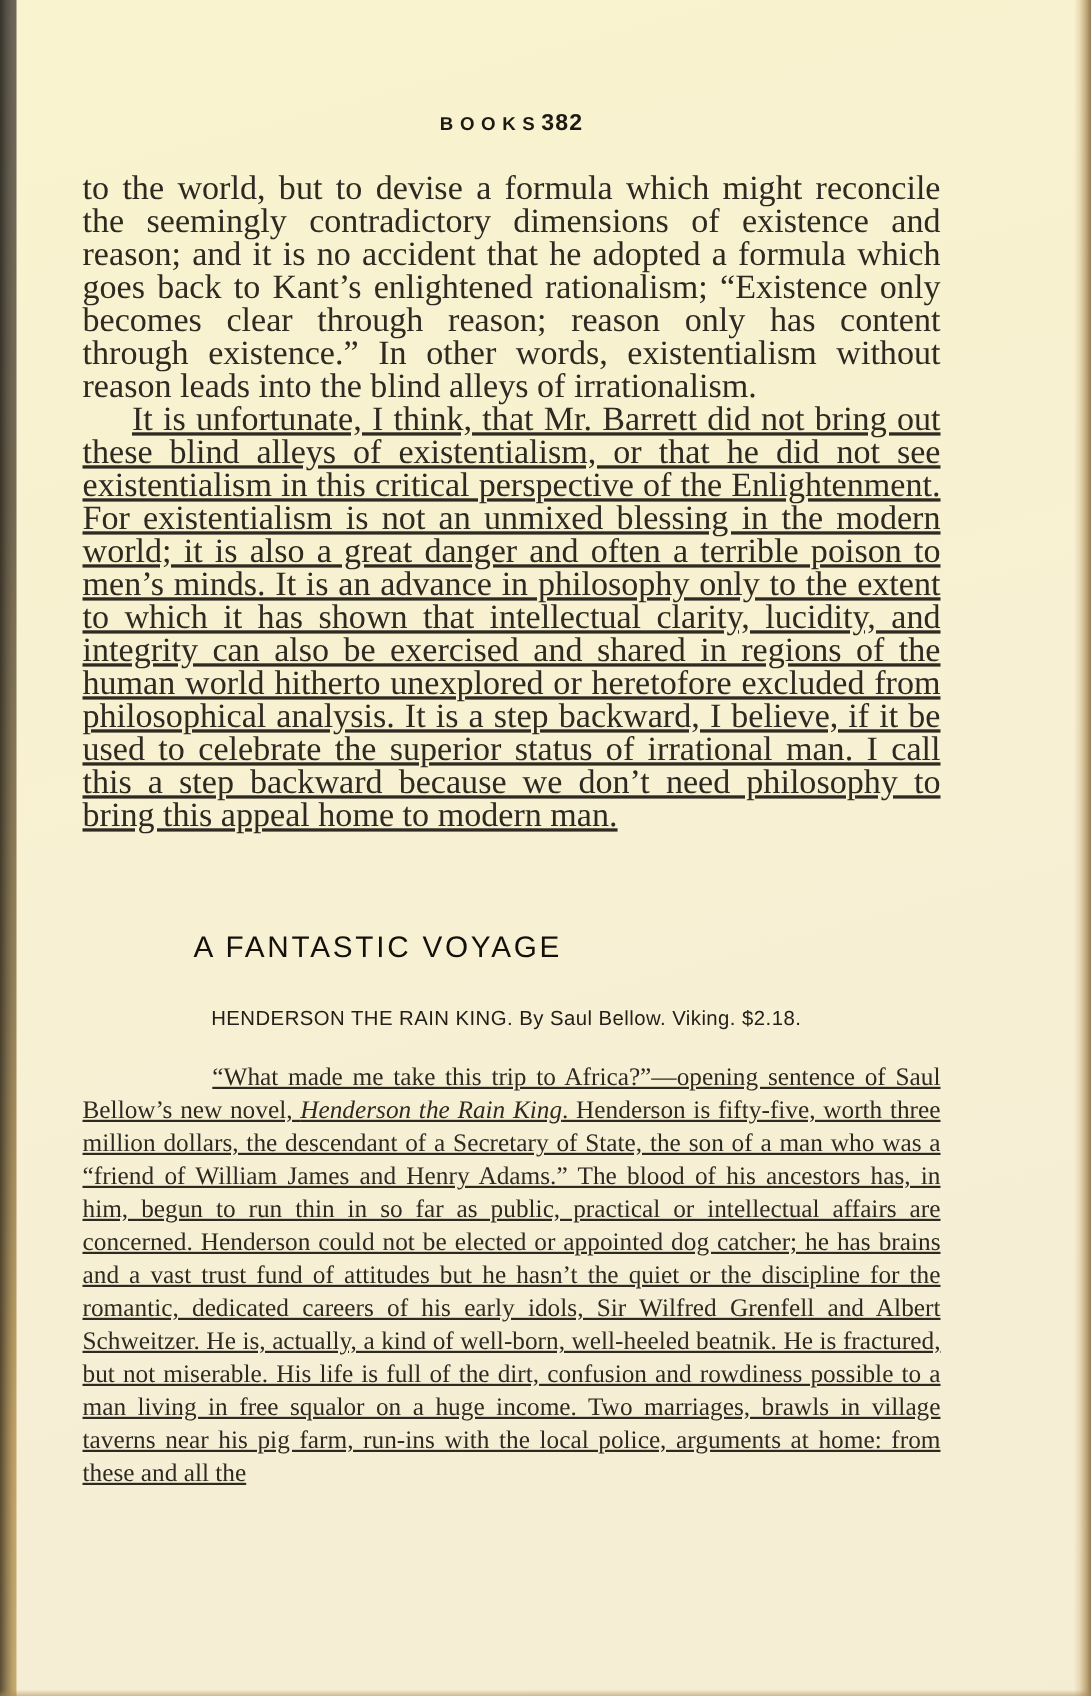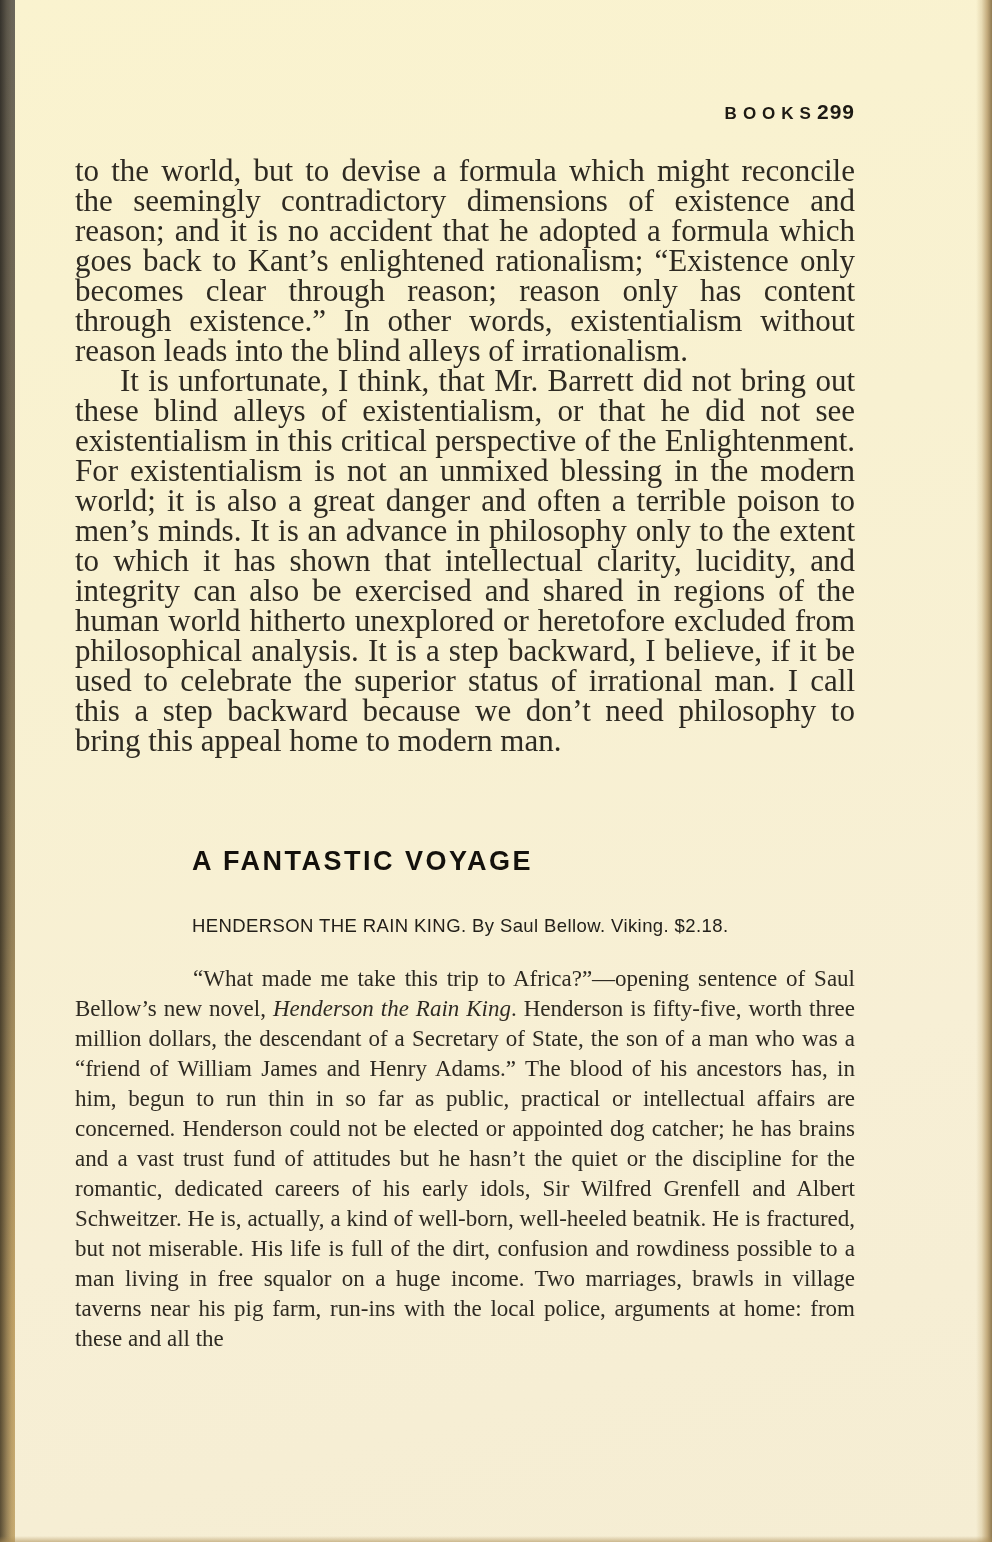--- a/index.html
+++ b/index.html
@@ -37,77 +37,77 @@
     position: absolute; top: 108px; left: 395px; width: 510px;
     font-family: "Liberation Sans", sans-serif;
     font-weight: bold; font-size: 46px; letter-spacing: 9px;
     color: rgba(213, 198, 158, 0.70);
     white-space: nowrap;
     user-select: none;
   }
 
   .running-head {
     position: absolute; top: 100px; left: 75px; width: 780px;
-    display: flex; justify-content: flex-end; align-items: baseline;
+    display: flex; justify-content: center; align-items: baseline;
     font-family: "Liberation Sans", sans-serif;
     color: #1d1a14;
   }
   .running-head .section {
     font-weight: bold; font-size: 17px; letter-spacing: 6px;
   }
   .running-head .folio {
     font-weight: bold; font-size: 21px; letter-spacing: 1px;
   }
 
   .essay {
     position: absolute; top: 156px; left: 75px; width: 780px;
     font-size: 31px; line-height: 30px;
     text-align: justify;
   }
   .essay p { margin: 0; }
-  .essay p.indented { text-indent: 45px; }
+  .essay p.indented { text-indent: 45px; text-decoration: underline; }
 
   .byline {
     position: absolute; top: 702px; left: 75px; width: 780px;
     text-align: right;
     font-family: "Liberation Sans", sans-serif;
     font-weight: bold; font-size: 23px;
     color: #181510;
   }
 
   .review-title {
-    position: absolute; top: 846px; left: 192px;
+    position: absolute; top: 846px; left: 176px;
     font-family: "Liberation Sans", sans-serif;
-    font-weight: bold; font-size: 27px; letter-spacing: 2.5px;
+    font-weight: normal; font-size: 27px; letter-spacing: 2.5px;
     color: #14110c;
   }
   .review-bookline {
     position: absolute; top: 915px; left: 192px;
     font-family: "Liberation Sans", sans-serif;
     font-size: 18.5px; letter-spacing: 0.4px;
     color: #23201a;
   }
 
   .review-body {
     position: absolute; top: 964px; left: 75px; width: 780px;
     font-size: 23px; line-height: 30px;
     text-align: justify;
   }
-  .review-body p { margin: 0; text-indent: 118px; }
+  .review-body p { margin: 0; text-indent: 118px; text-decoration: underline; }
   .review-body .booktitle { font-style: italic; }
 </style>
 </head>
 <body>
 
 <div class="page">
 
 
   <div class="running-head">
     <span class="section">BOOKS</span>
-    <span class="folio">299</span>
+    <span class="folio">382</span>
   </div>
 
   <div class="essay">
     <p>to the world, but to devise a formula which might reconcile the seemingly contradictory dimensions of existence and reason; and it is no accident that he adopted a formula which goes back to Kant’s enlightened rationalism; “Existence only becomes clear through reason; reason only has content through existence.” In other words, existentialism without reason leads into the blind alleys of irrationalism.</p>
     <p class="indented">It is unfortunate, I think, that Mr. Barrett did not bring out these blind alleys of existentialism, or that he did not see existentialism in this critical perspective of the Enlightenment. For existentialism is not an unmixed blessing in the modern world; it is also a great danger and often a terrible poison to men’s minds. It is an advance in philosophy only to the extent to which it has shown that intellectual clarity, lucidity, and integrity can also be exercised and shared in regions of the human world hitherto unexplored or heretofore excluded from philosophical analysis. It is a step backward, I believe, if it be used to celebrate the superior status of irrational man. I call this a step backward because we don’t need philosophy to bring this appeal home to modern man.</p>
   </div>
 
 
   <div class="review-title">A FANTASTIC VOYAGE</div>
 

